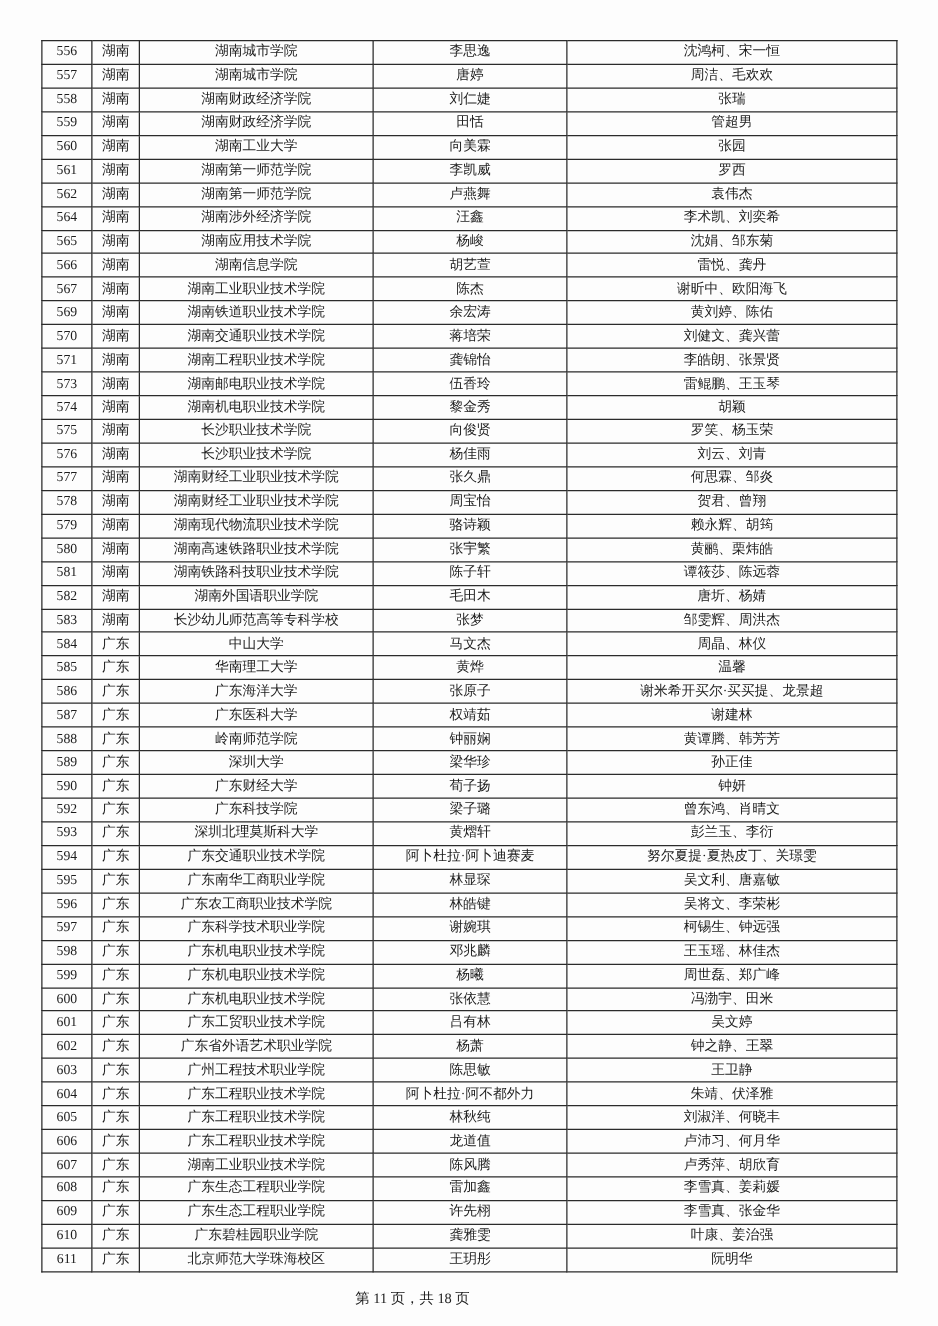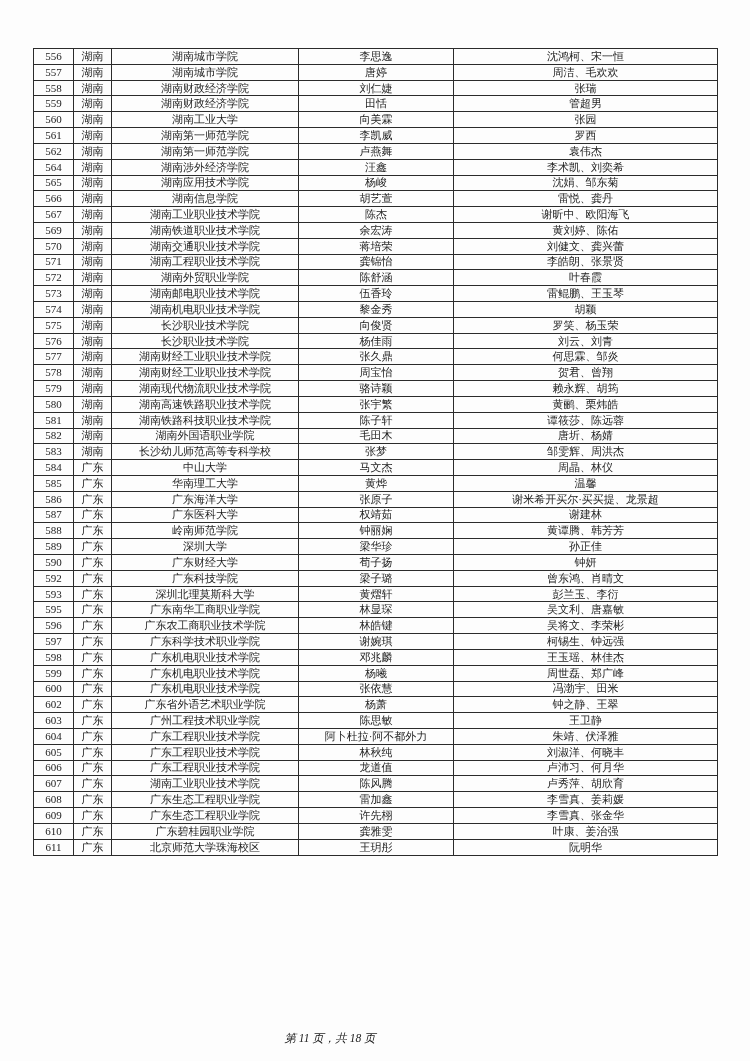--- a/index.html
+++ b/index.html
@@ -12,23 +12,23 @@
     overflow: hidden;
   }
   .page {
     position: relative;
     width: 750px;
     height: 1061px;
   }
   table.roster {
     position: absolute;
     left: 33px;
-    top: 48px;
+    top: 32px;
     width: 684px;
-    height: 808px;
+    height: 986px;
     border-collapse: collapse;
     table-layout: fixed;
   }
   table.roster td {
     border: 1px solid #2b2b2b;
     padding: 0 2px;
     text-align: center;
     vertical-align: middle;
     font-size: 11px;
     line-height: 1;
@@ -41,21 +41,20 @@
   .col-name      { width: 155px; }
   .col-others    { width: 264px; }
   .footer {
     position: absolute;
     left: 0;
     top: 1031px;
     width: 660px;
     text-align: center;
     font-size: 11.5px;
     color: #1c1c1c;
-    font-style: italic;
   }
 </style>
 </head>
 <body>
 
 <div class="page">
 
   <table class="roster">
     <colgroup>
       <col class="col-no">
@@ -157,27 +156,20 @@
     <td>刘健文、龚兴蕾</td>
   </tr>
         <tr>
     <td>571</td>
     <td>湖南</td>
     <td>湖南工程职业技术学院</td>
     <td>龚锦怡</td>
     <td>李皓朗、张景贤</td>
   </tr>
         <tr>
-    <td>572</td>
-    <td>湖南</td>
-    <td>湖南外贸职业学院</td>
-    <td>陈舒涵</td>
-    <td>叶春霞</td>
-  </tr>
-        <tr>
     <td>573</td>
     <td>湖南</td>
     <td>湖南邮电职业技术学院</td>
     <td>伍香玲</td>
     <td>雷鲲鹏、王玉琴</td>
   </tr>
         <tr>
     <td>574</td>
     <td>湖南</td>
     <td>湖南机电职业技术学院</td>
@@ -304,20 +296,27 @@
     <td>曾东鸿、肖晴文</td>
   </tr>
         <tr>
     <td>593</td>
     <td>广东</td>
     <td>深圳北理莫斯科大学</td>
     <td>黄熠轩</td>
     <td>彭兰玉、李衍</td>
   </tr>
         <tr>
+    <td>594</td>
+    <td>广东</td>
+    <td>广东交通职业技术学院</td>
+    <td>阿卜杜拉·阿卜迪赛麦</td>
+    <td>努尔夏提·夏热皮丁、关璟雯</td>
+  </tr>
+        <tr>
     <td>595</td>
     <td>广东</td>
     <td>广东南华工商职业学院</td>
     <td>林显琛</td>
     <td>吴文利、唐嘉敏</td>
   </tr>
         <tr>
     <td>596</td>
     <td>广东</td>
     <td>广东农工商职业技术学院</td>
@@ -344,20 +343,27 @@
     <td>广东机电职业技术学院</td>
     <td>杨曦</td>
     <td>周世磊、郑广峰</td>
   </tr>
         <tr>
     <td>600</td>
     <td>广东</td>
     <td>广东机电职业技术学院</td>
     <td>张依慧</td>
     <td>冯渤宇、田米</td>
+  </tr>
+        <tr>
+    <td>601</td>
+    <td>广东</td>
+    <td>广东工贸职业技术学院</td>
+    <td>吕有林</td>
+    <td>吴文婷</td>
   </tr>
         <tr>
     <td>602</td>
     <td>广东</td>
     <td>广东省外语艺术职业学院</td>
     <td>杨萧</td>
     <td>钟之静、王翠</td>
   </tr>
         <tr>
     <td>603</td>

